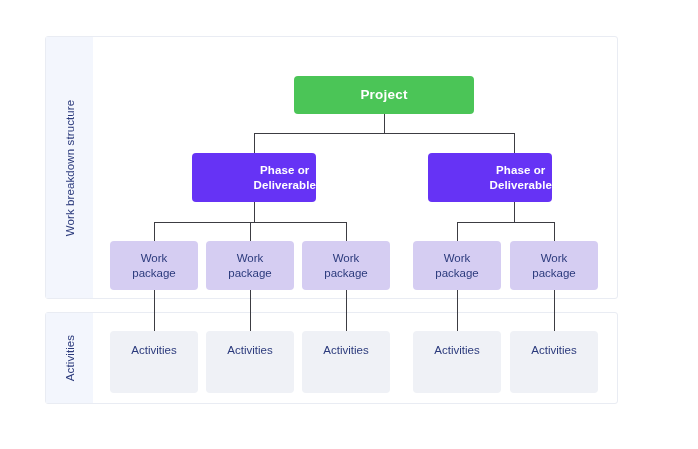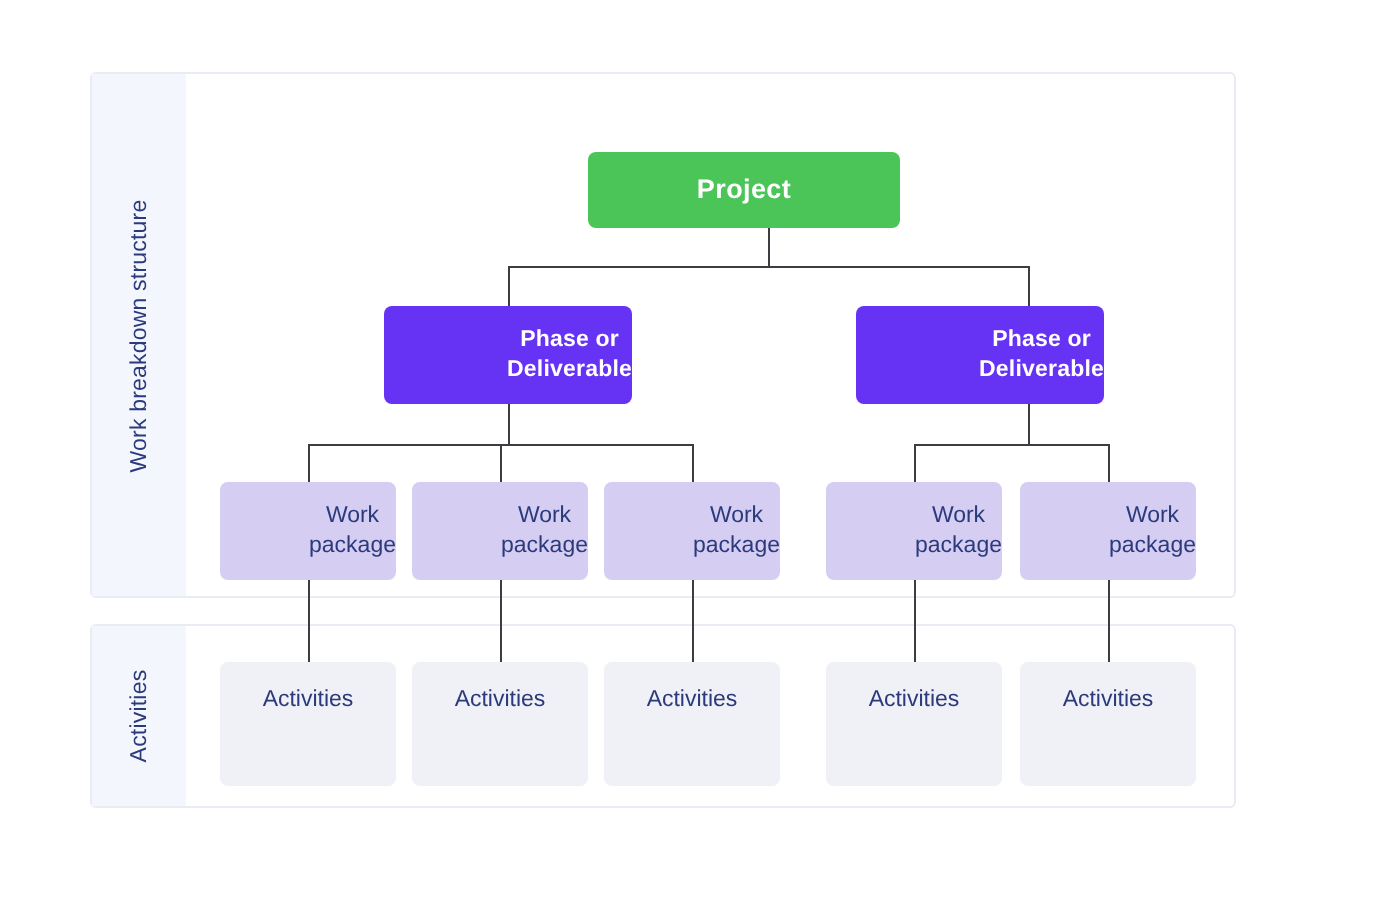--- a/index.html
+++ b/index.html
@@ -102,21 +102,20 @@
     font-size: 11.5px;
     letter-spacing: 0.1px;
     justify-content: flex-end;
   }
 
   .node-package {
     background: #d5cdf2;
     color: #2b3a7c;
     font-weight: 400;
     font-size: 11.5px;
-    justify-content: flex-end;
   }
 
   .node-activity {
     background: #eff1f6;
     color: #2b3a7c;
     font-weight: 400;
     font-size: 11.5px;
     align-items: flex-start;
     padding-top: 12px;
   }
@@ -155,21 +154,21 @@
   <div class="line line-h" style="left:457px; top:221.5px; width:97px;"></div>
   <div class="line line-v" style="left:456.5px; top:221.5px; height:20px;"></div>
   <div class="line line-v" style="left:553.5px; top:221.5px; height:20px;"></div>
 
   <div class="line line-v" style="left:153.5px; top:290px; height:41px;"></div>
   <div class="line line-v" style="left:249.5px; top:290px; height:41px;"></div>
   <div class="line line-v" style="left:345.5px; top:290px; height:41px;"></div>
   <div class="line line-v" style="left:456.5px; top:290px; height:41px;"></div>
   <div class="line line-v" style="left:553.5px; top:290px; height:41px;"></div>
 
-  <div class="node node-project" style="left:294px; top:76px; width:156px; height:38px;">
+  <div class="node node-project" style="left:294px; top:76px; width:180px; height:38px;">
     <span>Project</span>
   </div>
 
   <div class="node node-phase" style="left:192px; top:153px; width:124px; height:49px;">
     <span>
       <span>Phase or</span><br>
       <span>Deliverable</span>
     </span>
   </div>
 

